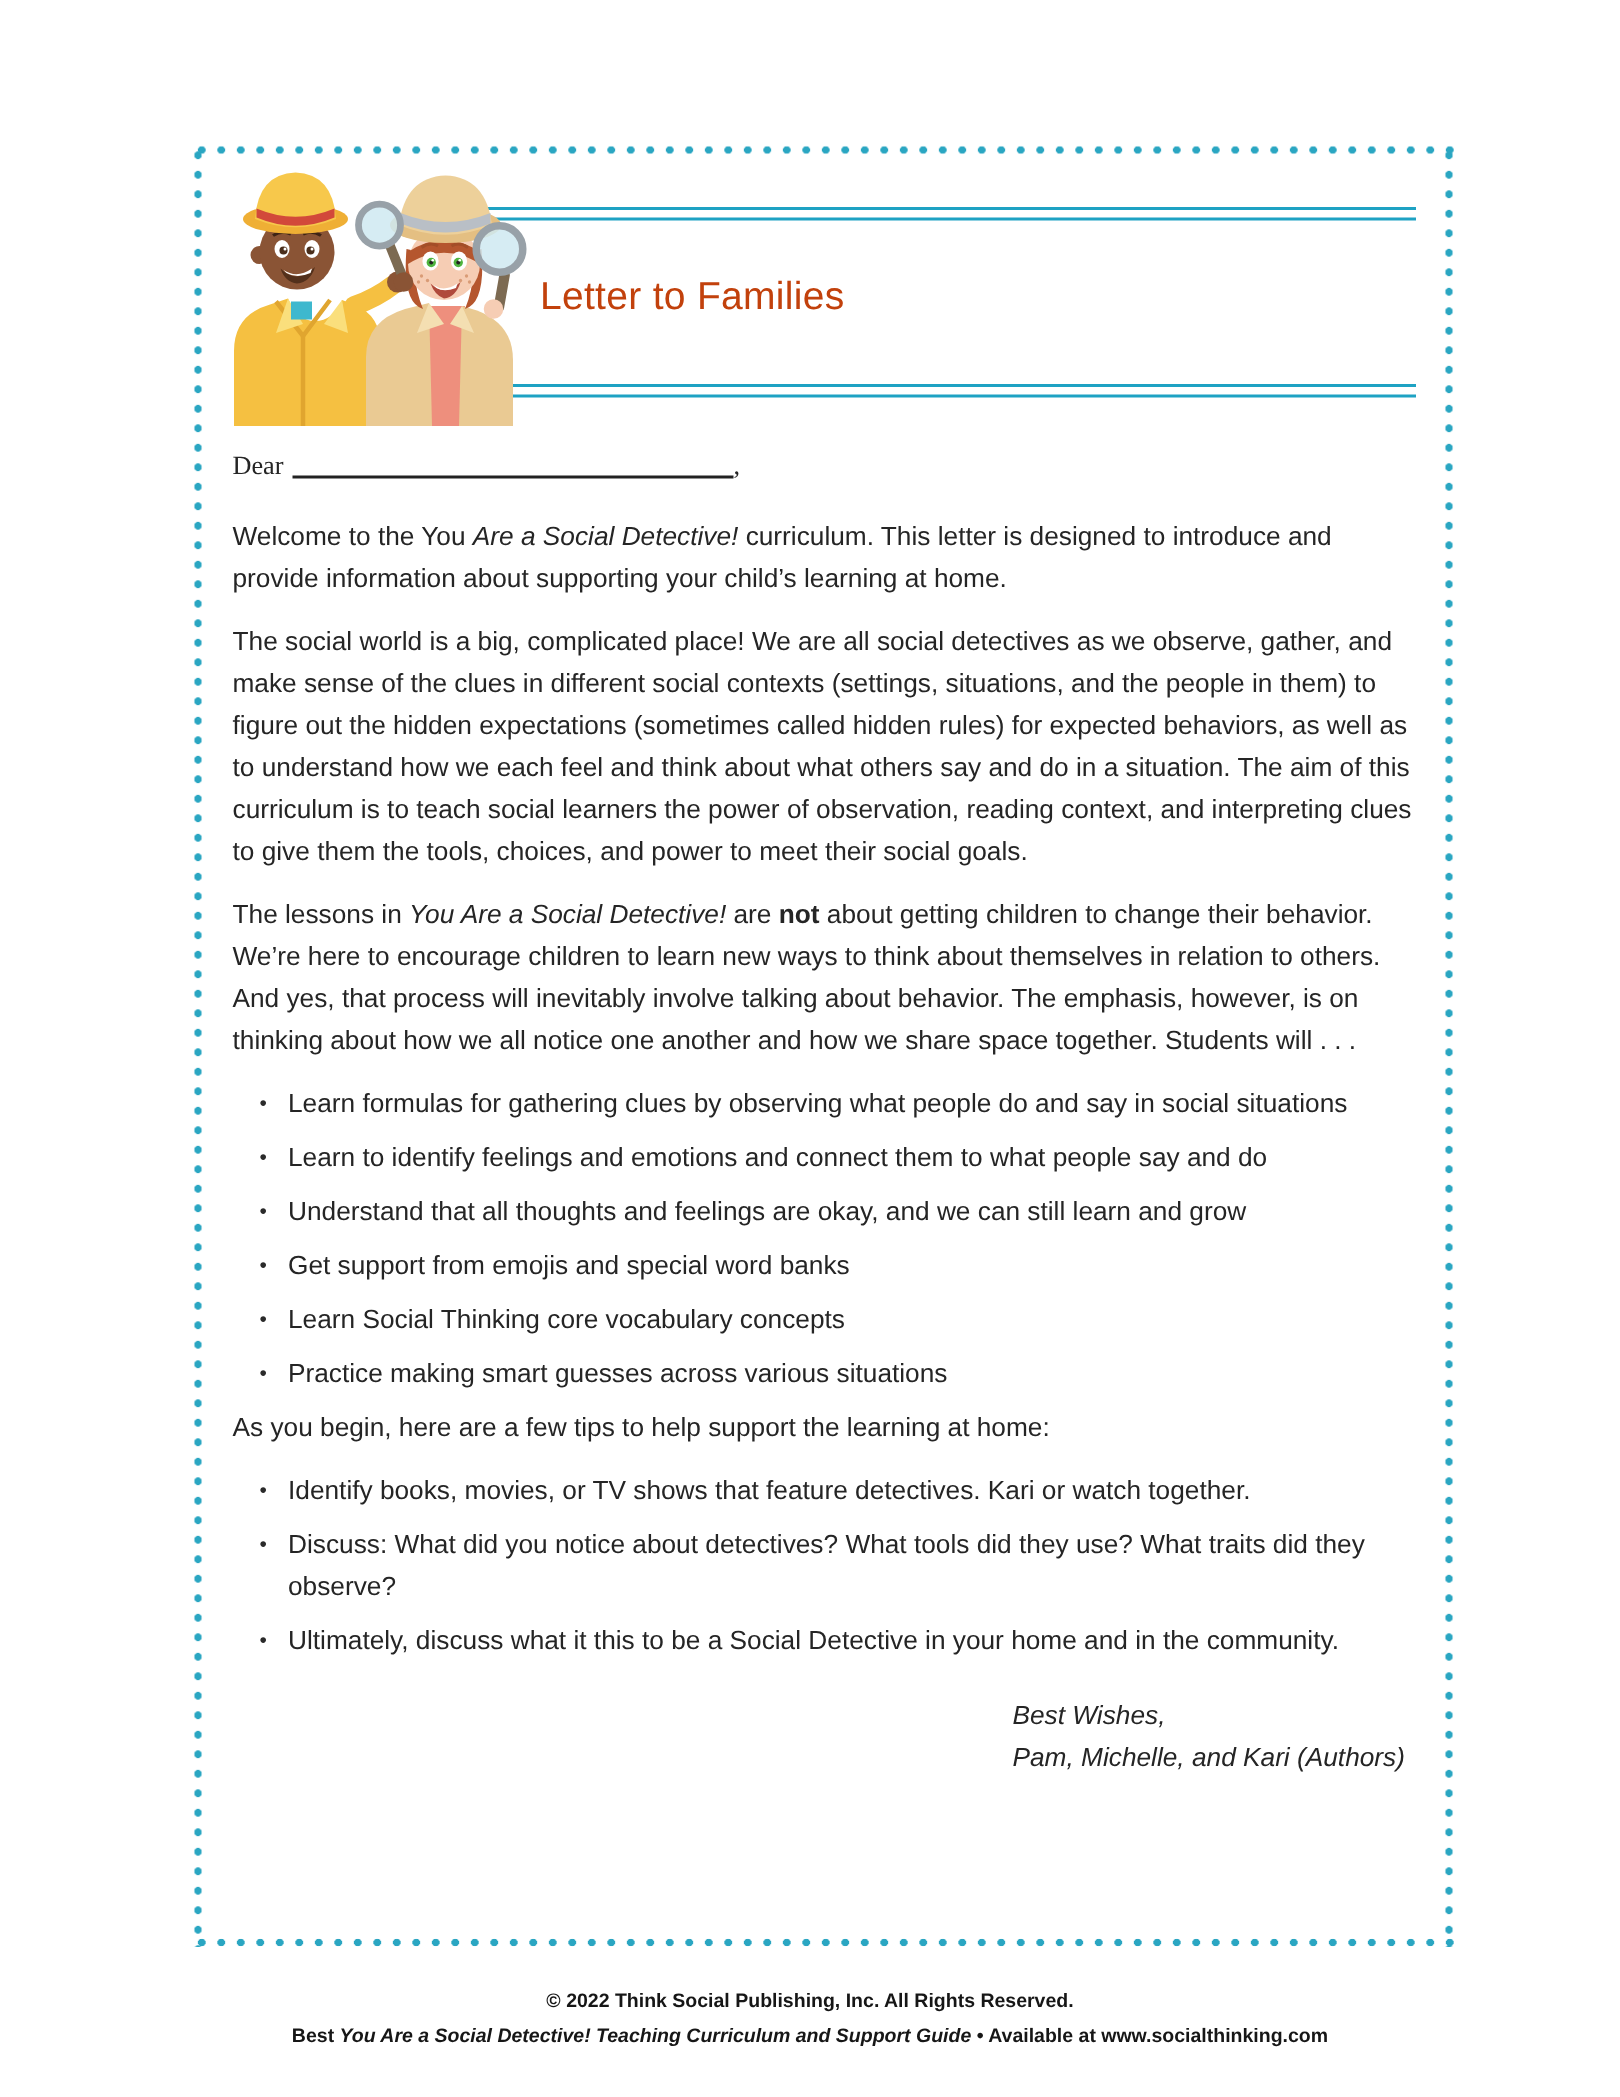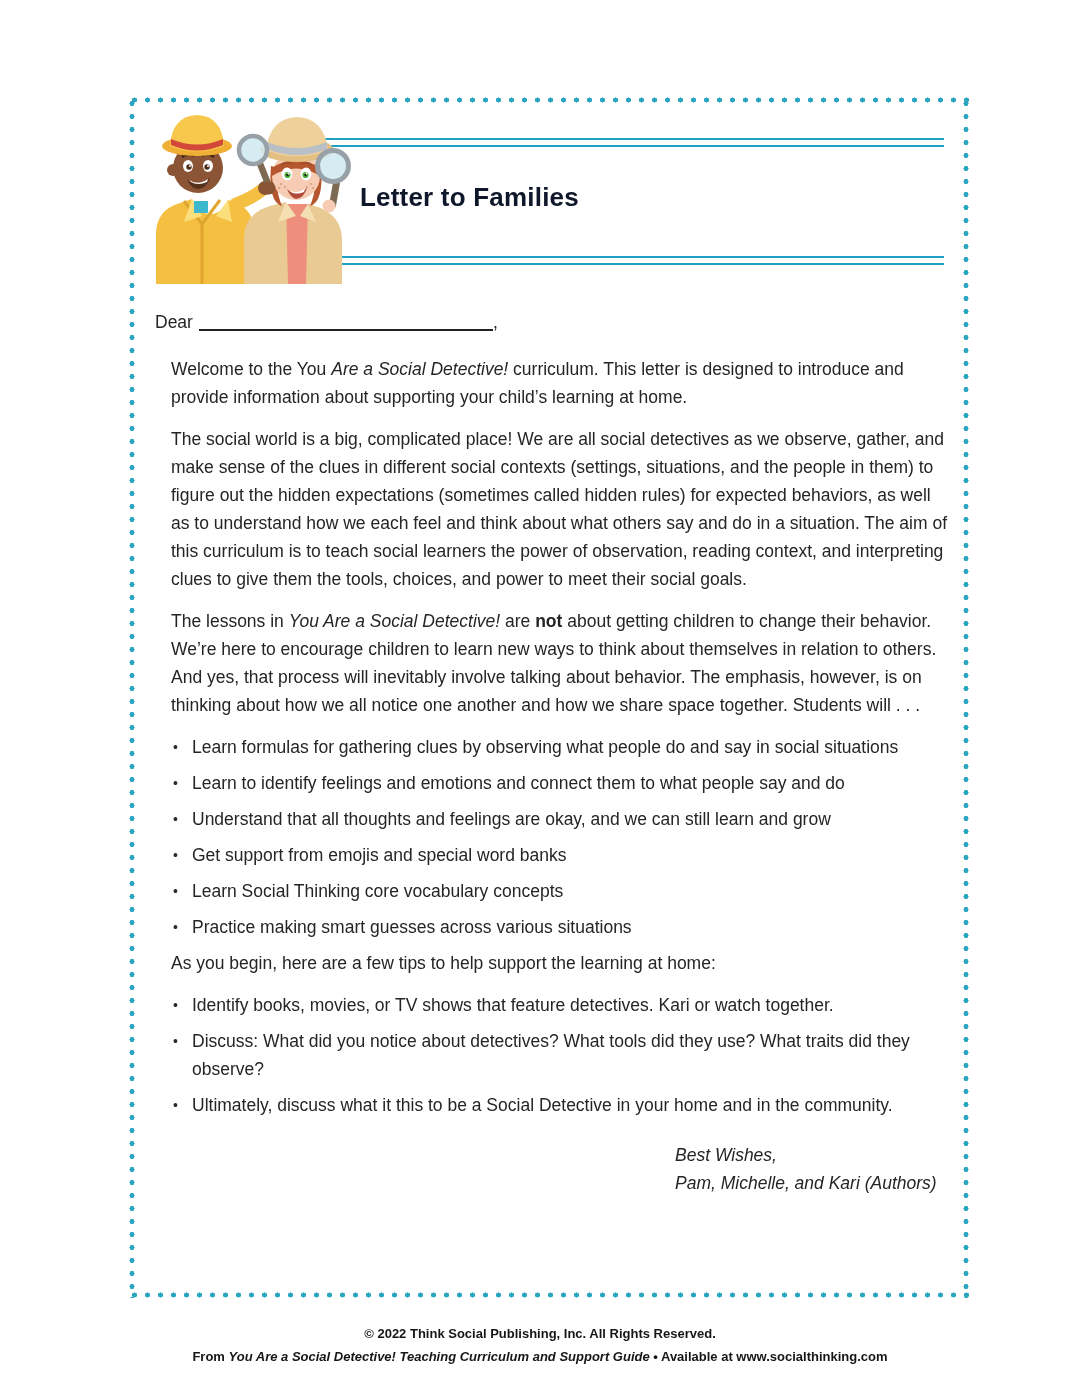--- a/index.html
+++ b/index.html
@@ -22,29 +22,29 @@
 
   
   .dbl-line{position:absolute;height:5px;border-top:2.5px solid #1EA2C3;border-bottom:2.5px solid #1EA2C3;}
   .rule-top{left:316px;top:138px;width:628px;}
   .rule-bottom{left:304px;top:256px;width:640px;}
 
   .illustration{position:absolute;left:140px;top:104px;width:212px;height:180px;}
 
   .page-title{
     position:absolute;left:360px;top:182px;
-    font-size:26px;font-weight:700;color:#0f172a;letter-spacing:.2px;
+    font-size:26px;font-weight:400;color:#c2410c;letter-spacing:.2px;
   }
 
   .content{
     position:absolute;left:155px;top:296px;width:792px;
     font-size:17.5px;line-height:28px;color:#252525;
   }
-  .content p{margin:0 0 14px 16px;}
-  .dear{margin:12px 0 19px 0;}
+  .content p{margin:0 0 14px 0;}
+  .dear{margin:0 0 19px 0;font-family:Liberation Serif, serif;}
   .blank{
     display:inline-block;width:294px;border-bottom:2px solid #222;
     position:relative;top:3px;margin-left:6px;
   }
   ul.bullets{list-style:none;margin:0 0 6px 0;padding:0 0 0 18px;}
   ul.bullets li{position:relative;padding-left:19px;margin:0 0 8px 0;}
   ul.bullets li::before{content:"•";position:absolute;left:0;top:0;font-size:14px;color:#2a2a2a;}
   .tips-intro{margin:4px 0 10px 0;}
   .closing{margin:22px 0 0 520px;font-style:italic;line-height:28px;}
 
@@ -169,16 +169,16 @@
     </ul>
 
     <div class="closing">
       <div>Best Wishes,</div>
       <div>Pam, Michelle, and Kari (Authors)</div>
     </div>
   </div>
 
   <div class="footer">
     <div>© 2022 Think Social Publishing, Inc. All Rights Reserved.</div>
-    <div><span>From </span><i>You Are a Social Detective! Teaching Curriculum and Support Guide</i><span> • Available at www.socialthinking.com</span></div>
+    <div><span>Best </span><i>You Are a Social Detective! Teaching Curriculum and Support Guide</i><span> • Available at www.socialthinking.com</span></div>
   </div>
 
 </div>
 
 </body></html>

